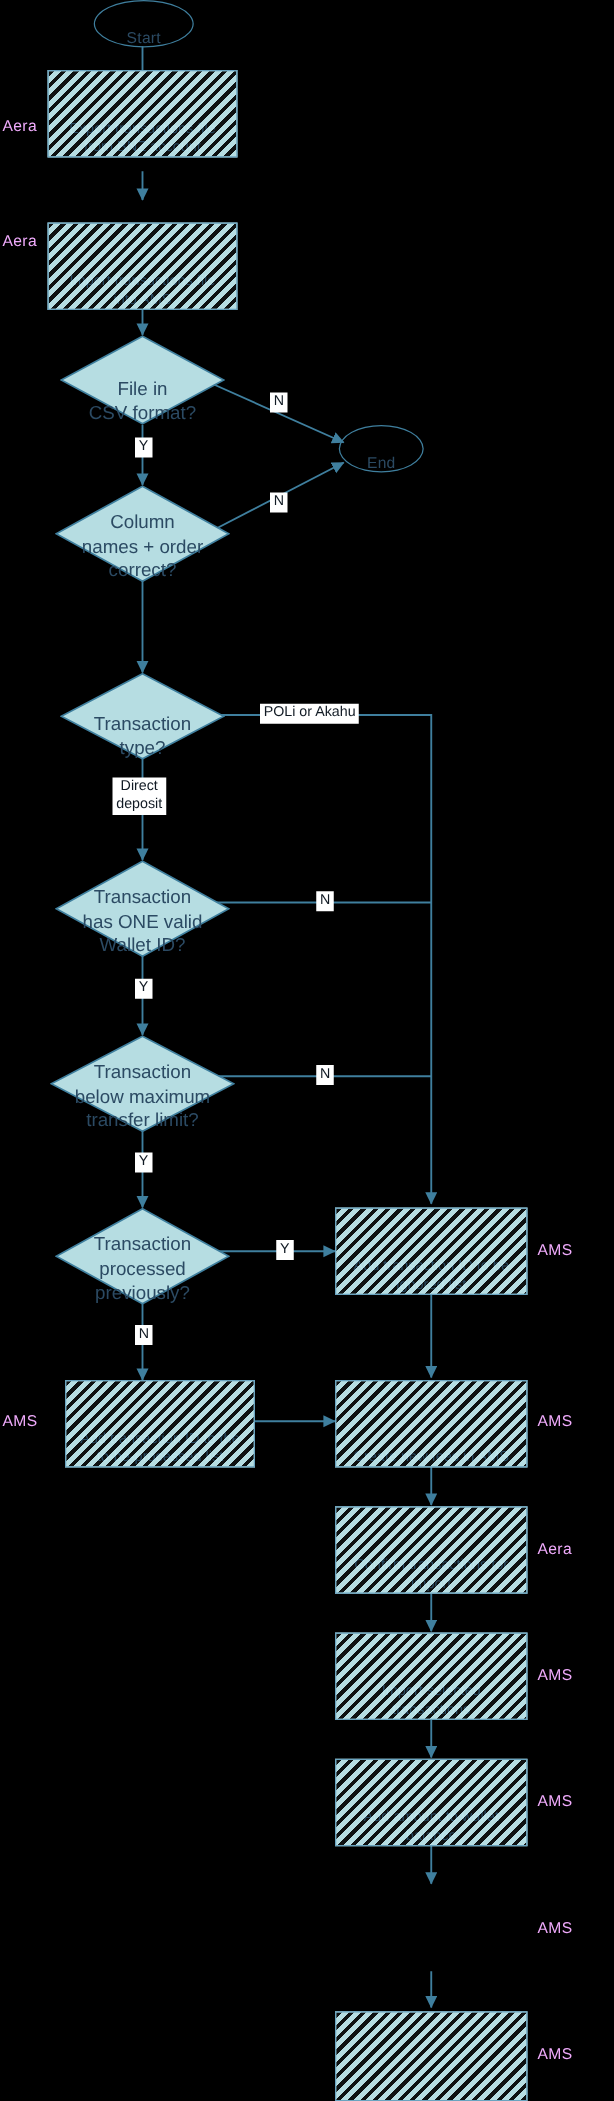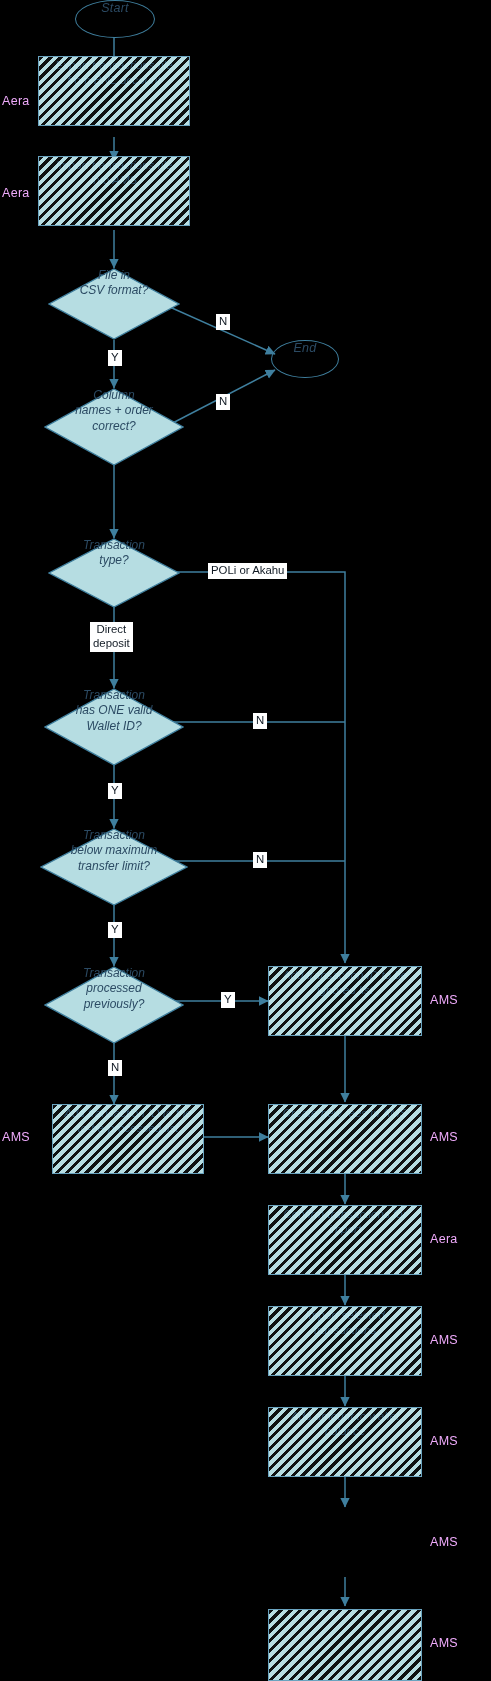--- a/index.html
+++ b/index.html
@@ -1,26 +1,26 @@
 <!DOCTYPE html>
 <html><head>
 <meta charset="utf-8">
 <style>
   html,body{margin:0;padding:0;background:#000;}
   body{width:491px;height:1681px;position:relative;font-family:"Liberation Sans",sans-serif;overflow:hidden;}
   #canvas{position:absolute;inset:0;width:491px;height:1681px;}
-  .node{position:absolute;box-sizing:border-box;display:flex;align-items:flex-start;justify-content:center;text-align:center;color:#2b4a63;font-style:italic;}
+  .node{position:absolute;box-sizing:border-box;display:flex;align-items:flex-end;justify-content:center;text-align:center;color:#2b4a63;}
   
   .terminator{
     border:1.6px solid #3f7f9e;border-radius:50%;background:transparent;
     font-size:12.5px;color:#2b4a63;letter-spacing:.2px;
   }
   
   .decision{background:transparent;}
-  .decision .dtext{position:relative;z-index:2;font-size:12px;line-height:1.28;color:#2b4a63;padding:0 4px;}
+  .decision .dtext{position:relative;z-index:2;font-size:15px;line-height:1.28;color:#2b4a63;padding:0 4px;}
   .decision .dshape{position:absolute;inset:0;z-index:1;}
   
   .process{
     border:1.6px solid #6aa4c0;
     background-color:#b6dde2;
     background-image:repeating-linear-gradient(135deg,
         rgba(0,0,0,.92) 0px, rgba(0,0,0,.92) 3px,
         rgba(255,255,255,0) 3px, rgba(255,255,255,0) 7px);
     overflow:hidden;
   }
@@ -100,21 +100,21 @@
 
   <div class="node terminator" style="left:75px;top:0px;width:80px;height:38px;">
     <span>Start</span>
   </div>
 
   <div class="node process" style="left:38px;top:56px;width:152px;height:70px;">
     <span class="ptext">Export transactions file from BNZ account</span>
   </div>
   <div class="lane-label" style="left:2px;top:94px;">Aera</div>
 
-  <div class="node process" style="left:38px;top:156px;width:152px;height:70px;">
+  <div class="node process" style="left:38px;top:178px;width:152px;height:70px;">
     <span class="ptext">Import transactions file into AMS</span>
   </div>
   <div class="lane-label" style="left:2px;top:186px;">Aera</div>
 
   <div class="node decision" style="left:48px;top:268px;width:132px;height:72px;">
     <svg class="dshape" viewBox="0 0 132 72" preserveAspectRatio="none">
       <polygon points="66,1 131,36 66,71 1,36" fill="#b6dde2" stroke="#3f7f9e" stroke-width="1.4"></polygon>
     </svg>
     <span class="dtext" style="white-space:pre-line;">File in
 CSV format?</span>

